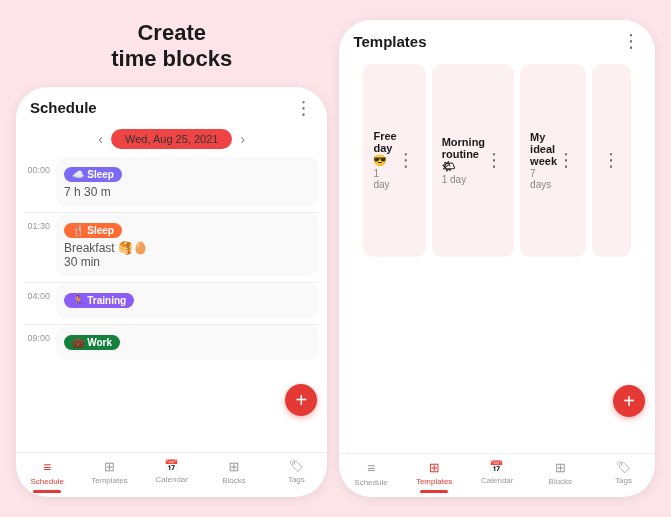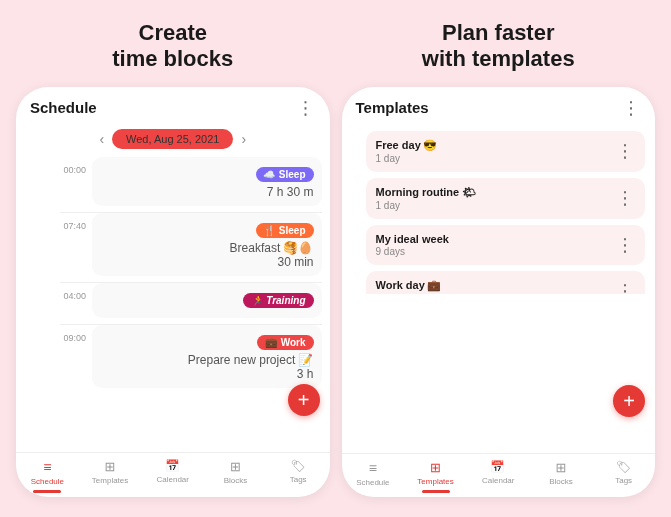--- a/index.html
+++ b/index.html
@@ -115,39 +115,38 @@
       padding-top: 8px;
       flex-shrink: 0;
     }
 
     .time-block-card {
       flex: 1;
       background: #f9f9f9;
       border-radius: 10px;
       padding: 7px 8px;
       margin-bottom: 2px;
-      text-align: right;
     }
 
     .block-tag {
       display: inline-flex;
       align-items: center;
       gap: 4px;
       border-radius: 12px;
       padding: 2px 8px;
       font-size: 10px;
       font-weight: 600;
       color: white;
       margin-bottom: 3px;
     }
 
     .tag-sleep { background: #7c6af7; }
     .tag-eating { background: #ff6b35; }
-    .tag-training { background: #be185d; font-style: italic; }
-    .tag-work { background: #ef4444; }
+    .tag-training { background: #8b5cf6; }
+    .tag-work { background: #15803d; }
 
     .block-desc {
       font-size: 12px;
       color: #555;
     }
 
     .divider-line {
       height: 1px;
       background: #eee;
       margin: 0 8px;
@@ -202,45 +201,43 @@
       position: absolute;
       bottom: 36px;
       right: 10px;
       cursor: pointer;
       box-shadow: 0 2px 6px rgba(229,57,53,0.4);
     }
 
     .schedule-body-wrapper {
       position: relative;
       flex: 1;
-      margin-left: 36px;
     }
 
     
     .templates-header {
       display: flex;
       align-items: center;
       justify-content: space-between;
       padding: 10px 14px 8px;
     }
 
     .templates-title {
       font-size: 15px;
       font-weight: 700;
       color: #1a1a1a;
     }
 
     .template-list {
       flex: 1;
-      padding: 4px 10px;
-      display: flex;
-      flex-direction: column;
+      padding: 4px 24px;
+      display: flex;
+      flex-direction: row;
       gap: 6px;
       overflow: hidden;
-      margin-left: 14px;
     }
 
     .template-item {
       display: flex;
       align-items: center;
       justify-content: space-between;
       background: #fdf0f0;
       border-radius: 10px;
       padding: 8px 10px;
     }
@@ -304,21 +301,21 @@
             <span class="time-label">00:00</span>
             <div class="time-block-card">
               <div class="block-tag tag-sleep">☁️ Sleep</div>
               <div class="block-desc">7 h 30 m</div>
             </div>
           </div>
 
           <div class="divider-line"></div>
 
           <div class="time-block-row">
-            <span class="time-label">07:40</span>
+            <span class="time-label">01:30</span>
             <div class="time-block-card">
               <div class="block-tag tag-eating">🍴 Sleep</div>
               <div class="block-desc">Breakfast 🥞🥚<br>30 min</div>
             </div>
           </div>
 
           <div class="divider-line"></div>
 
           <div class="time-block-row">
             <span class="time-label">04:00</span>
@@ -326,21 +323,20 @@
               <div class="block-tag tag-training">🏃 Training</div>
             </div>
           </div>
 
           <div class="divider-line"></div>
 
           <div class="time-block-row">
             <span class="time-label">09:00</span>
             <div class="time-block-card">
               <div class="block-tag tag-work">💼 Work</div>
-              <div class="block-desc">Prepare new project 📝<br>3 h</div>
             </div>
           </div>
 
         </div>
         <div class="fab">+</div>
       </div>
 
       <div class="bottom-nav">
         <div class="nav-item">
           <span style="font-size:14px; color:#e53935;">≡</span>
@@ -361,21 +357,20 @@
         </div>
         <div class="nav-item">
           <span style="font-size:12px; color:#999;">🏷</span>
           <span class="nav-label">Tags</span>
         </div>
       </div>
     </div>
   </div>
 
   <div class="panel">
-    <div class="panel-heading">Plan faster<br>with templates</div>
     <div class="phone-card">
 
       <div class="templates-header">
         <span class="templates-title">Templates</span>
         <span class="three-dots">⋮</span>
       </div>
 
       <div class="template-list">
 
         <div class="template-item">
@@ -390,30 +385,26 @@
           <div class="template-info">
             <div class="template-name">Morning routine 🌤</div>
             <div class="template-duration">1 day</div>
           </div>
           <span class="three-dots">⋮</span>
         </div>
 
         <div class="template-item">
           <div class="template-info">
             <div class="template-name">My ideal week</div>
-            <div class="template-duration">9 days</div>
+            <div class="template-duration">7 days</div>
           </div>
           <span class="three-dots">⋮</span>
         </div>
 
         <div class="template-item">
-          <div class="template-info">
-            <div class="template-name">Work day 💼</div>
-            <div class="template-duration">1 day</div>
-          </div>
           <span class="three-dots">⋮</span>
         </div>
 
       </div>
 
       <div style="flex:1; position:relative;">
         <div class="templates-fab">+</div>
       </div>
 
       <div class="bottom-nav">

